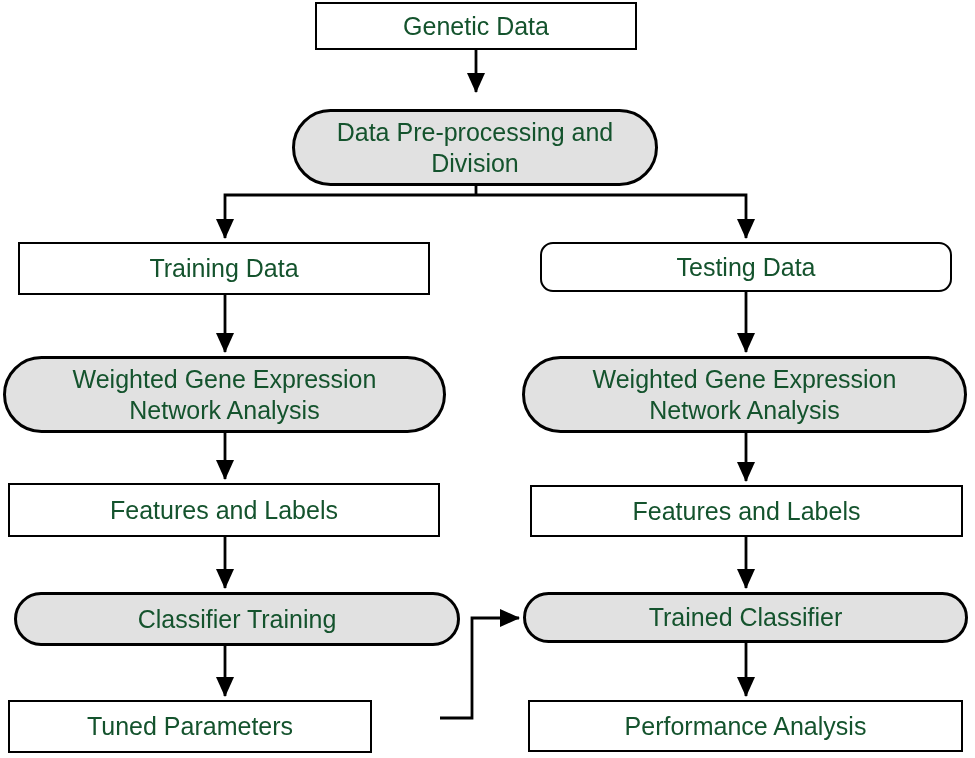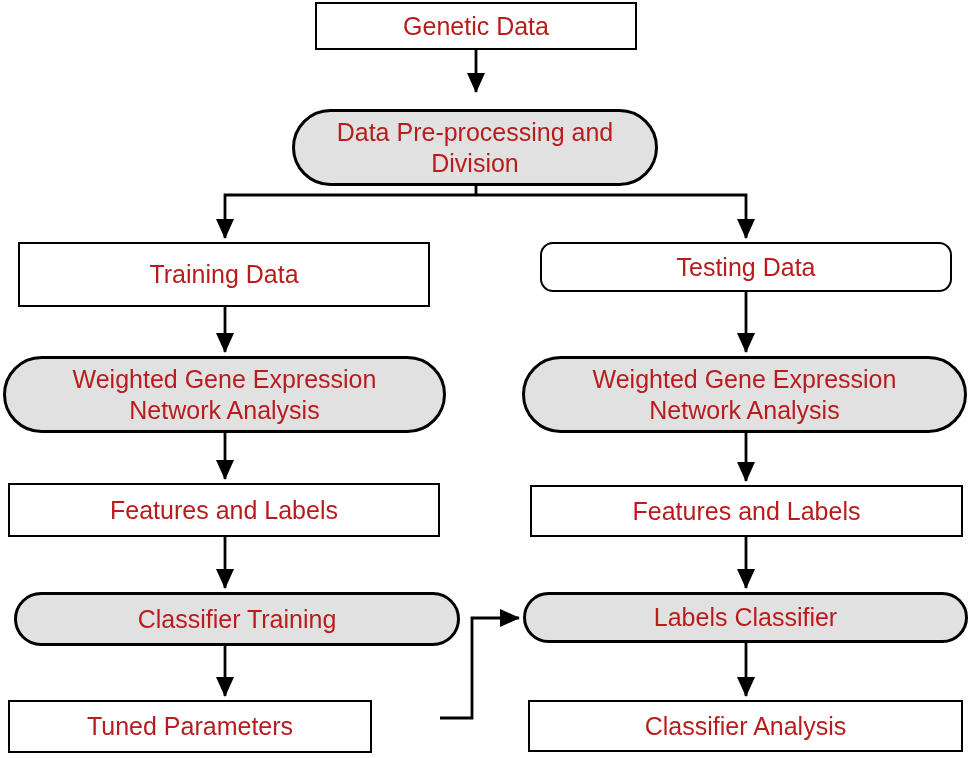--- a/index.html
+++ b/index.html
@@ -25,21 +25,21 @@
   .node {
     position: absolute;
     box-sizing: border-box;
     display: flex;
     align-items: center;
     justify-content: center;
     text-align: center;
     white-space: pre-line;
     font-size: 25px;
     line-height: 1.22;
-    color: #b91c1c;
+    color: #14532d;
   }
   .rect {
     background: #ffffff;
     border: 2.8px solid #000000;
   }
   .stadium {
     background: #e1e1e1;
     border: 3px solid #000000;
     border-radius: 45px;
   }
@@ -73,35 +73,35 @@
 
       <path d="M440 718 H472 V618 H519" marker-end="url(#ah)"></path>
     </g>
   </svg>
 
   <div class="node rect" style="left:315px; top:2px; width:322px; height:48px;">Genetic Data</div>
 
   <div class="node stadium" style="left:292px; top:96px; width:366px; height:77px;margin-top:13px;">Data Pre-processing and
 Division</div>
 
-  <div class="node rect" style="left:18px; top:242px; width:412px; height:65px;">Training Data</div>
+  <div class="node rect" style="left:18px; top:242px; width:412px; height:53px;">Training Data</div>
 
   <div class="node rect" style="left:540px; top:242px; width:412px; height:50px;border-radius:13px;">Testing Data</div>
 
   <div class="node stadium" style="left:3px; top:356px; width:443px; height:77px;">Weighted Gene Expression
 Network Analysis</div>
 
   <div class="node stadium" style="left:522px; top:356px; width:445px; height:77px;">Weighted Gene Expression
 Network Analysis</div>
 
   <div class="node rect" style="left:8px; top:483px; width:432px; height:54px;">Features and Labels</div>
 
   <div class="node rect" style="left:530px; top:485px; width:433px; height:52px;">Features and Labels</div>
 
   <div class="node stadium" style="left:14px; top:592px; width:446px; height:54px; border-radius:30px;">Classifier Training</div>
 
-  <div class="node stadium" style="left:523px; top:592px; width:445px; height:51px; border-radius:30px;">Labels Classifier</div>
+  <div class="node stadium" style="left:523px; top:592px; width:445px; height:51px; border-radius:30px;">Trained Classifier</div>
 
   <div class="node rect" style="left:8px; top:700px; width:364px; height:53px;">Tuned Parameters</div>
 
-  <div class="node rect" style="left:528px; top:700px; width:435px; height:52px;">Classifier Analysis</div>
+  <div class="node rect" style="left:528px; top:700px; width:435px; height:52px;">Performance Analysis</div>
 
 </div>
 
 </body></html>

